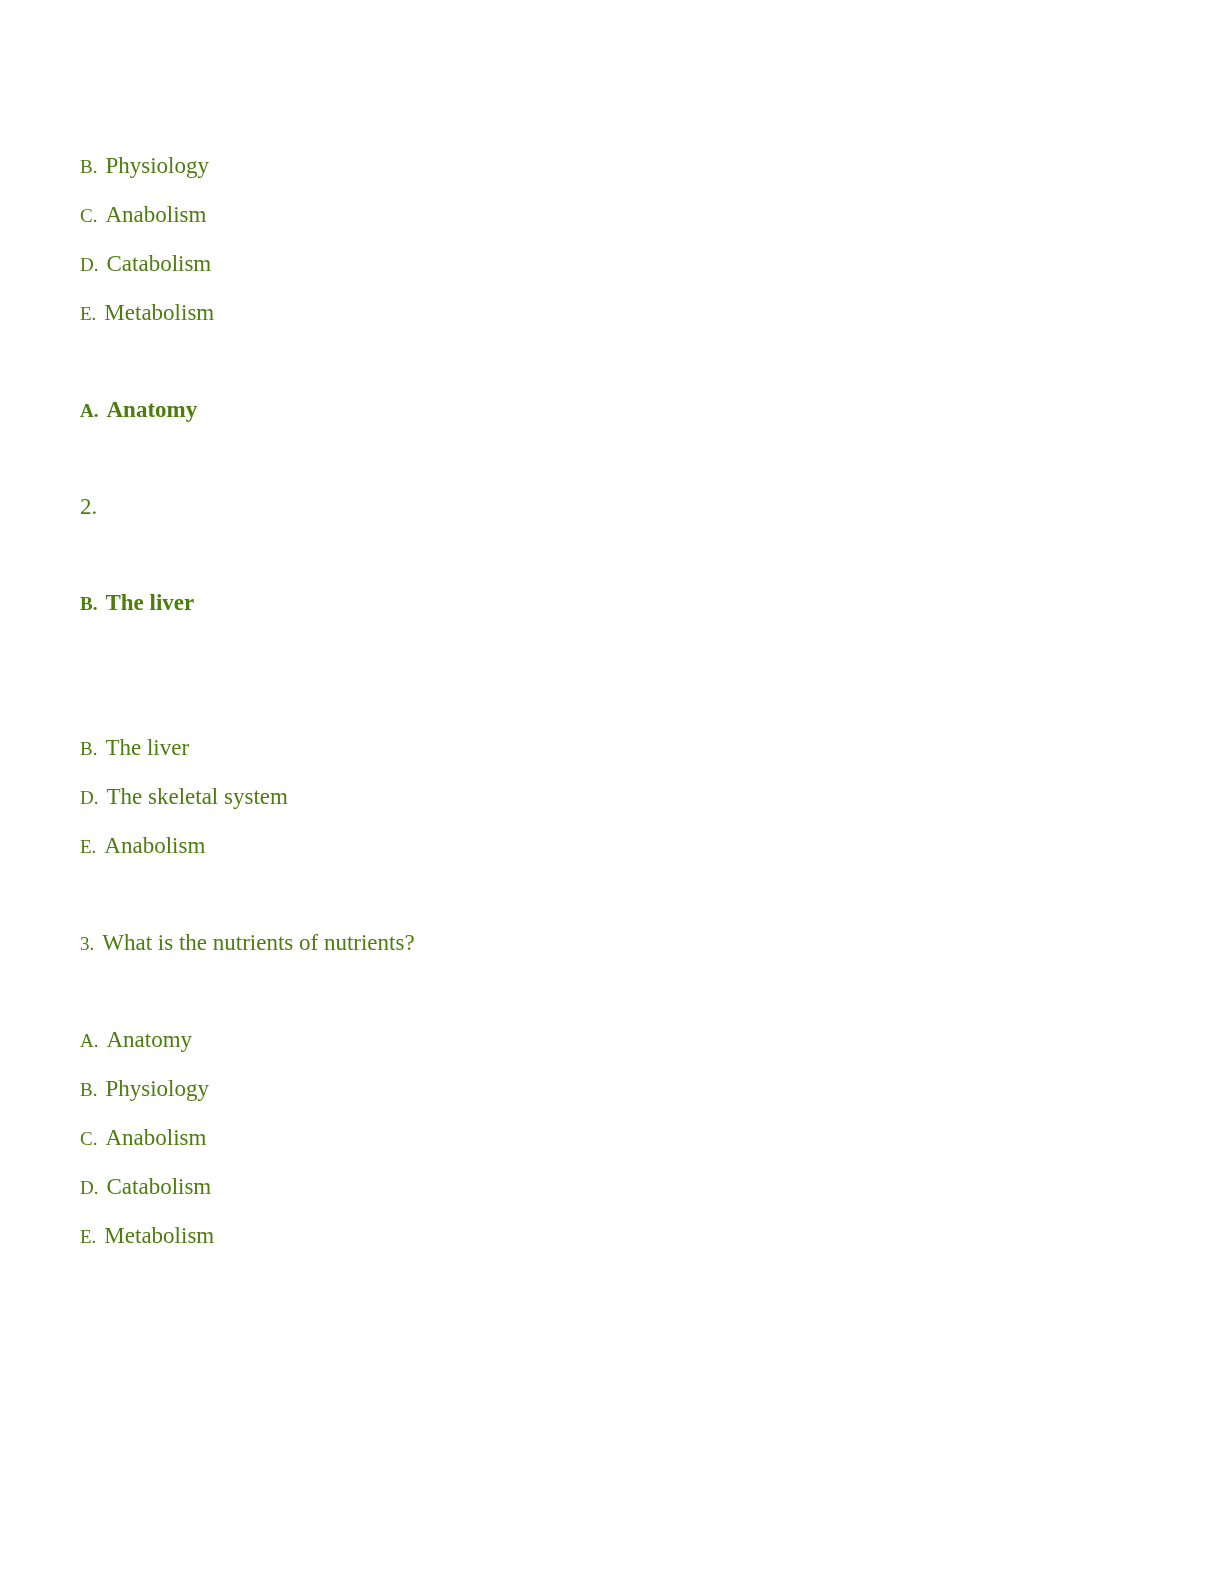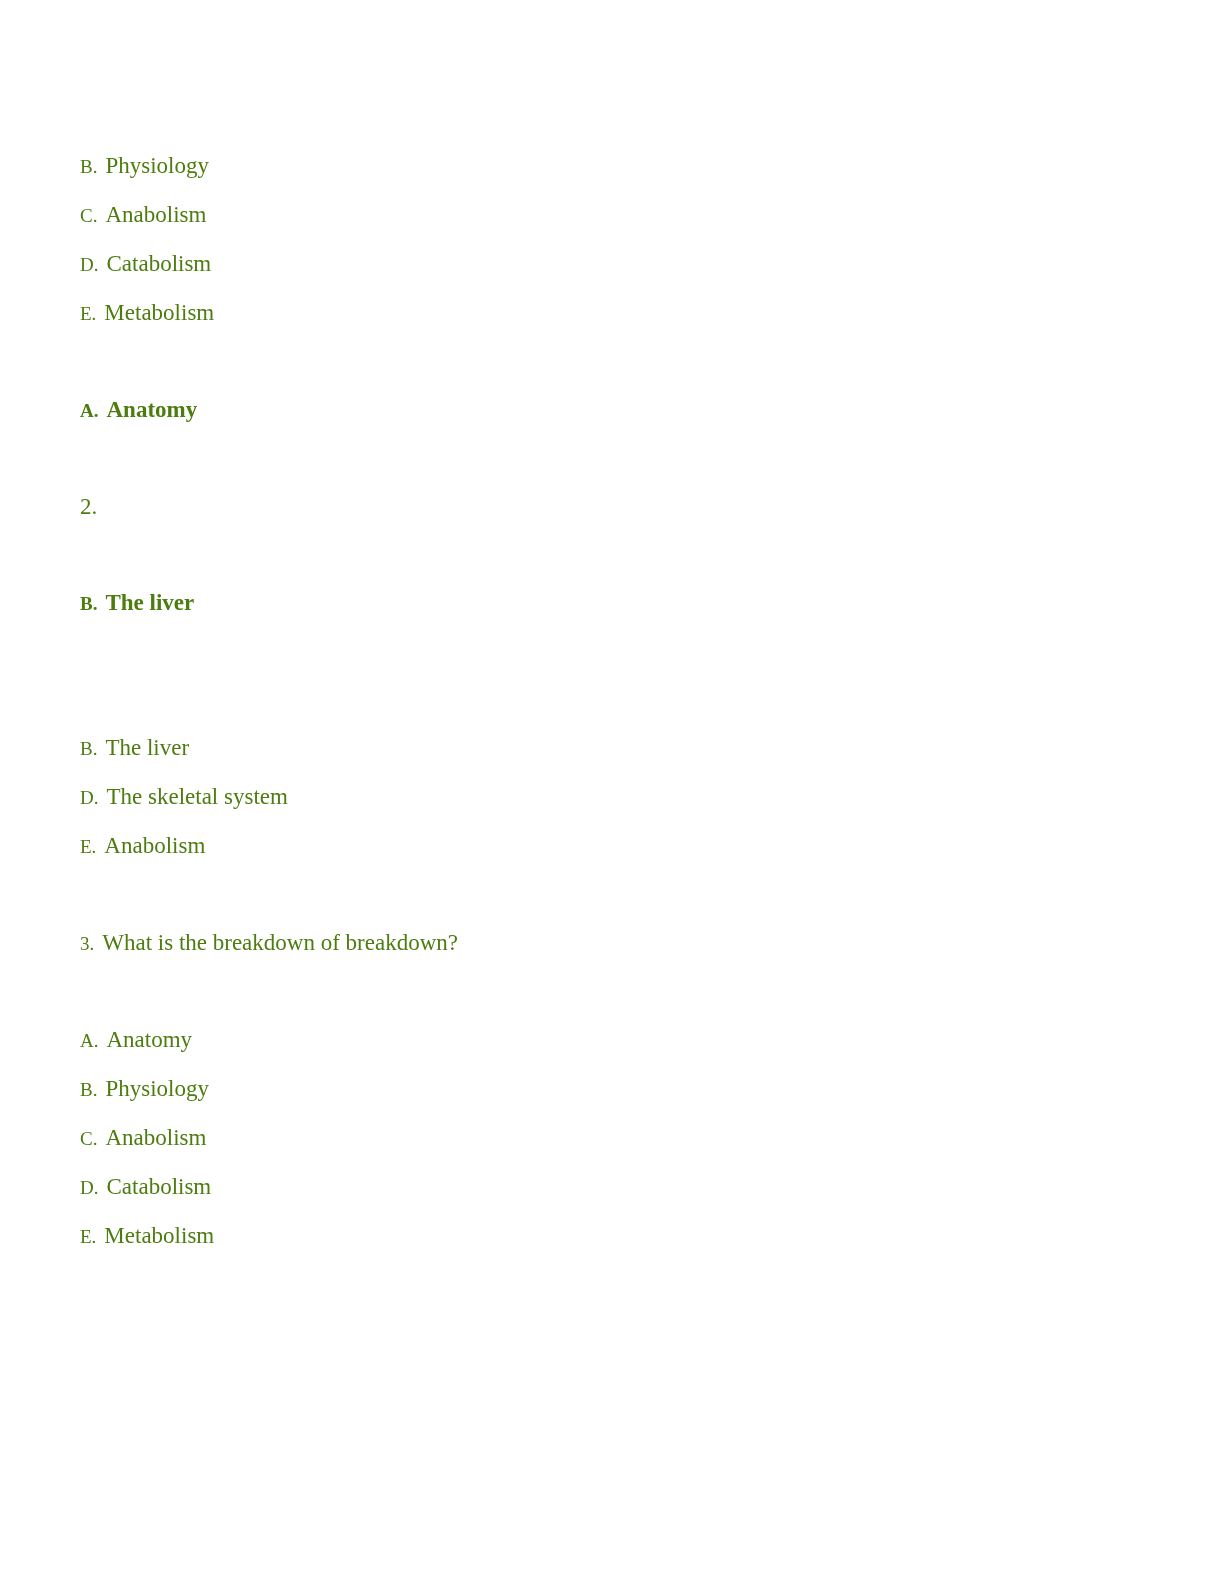--- a/index.html
+++ b/index.html
@@ -85,21 +85,21 @@
   <p class="line">
     <span class="letter">D.</span><span>The skeletal system</span>
   </p>
   <p class="line">
     <span class="letter">E.</span><span>Anabolism</span>
   </p>
 
   <div class="spacer"></div>
 
   <p class="line">
-    <span class="letter">3.</span><span>What is the breakdown of breakdown?</span>
+    <span class="letter">3.</span><span>What is the nutrients of nutrients?</span>
   </p>
 
   <div class="spacer"></div>
 
   <p class="line">
     <span class="letter">A.</span><span>Anatomy</span>
   </p>
   <p class="line">
     <span class="letter">B.</span><span>Physiology</span>
   </p>

